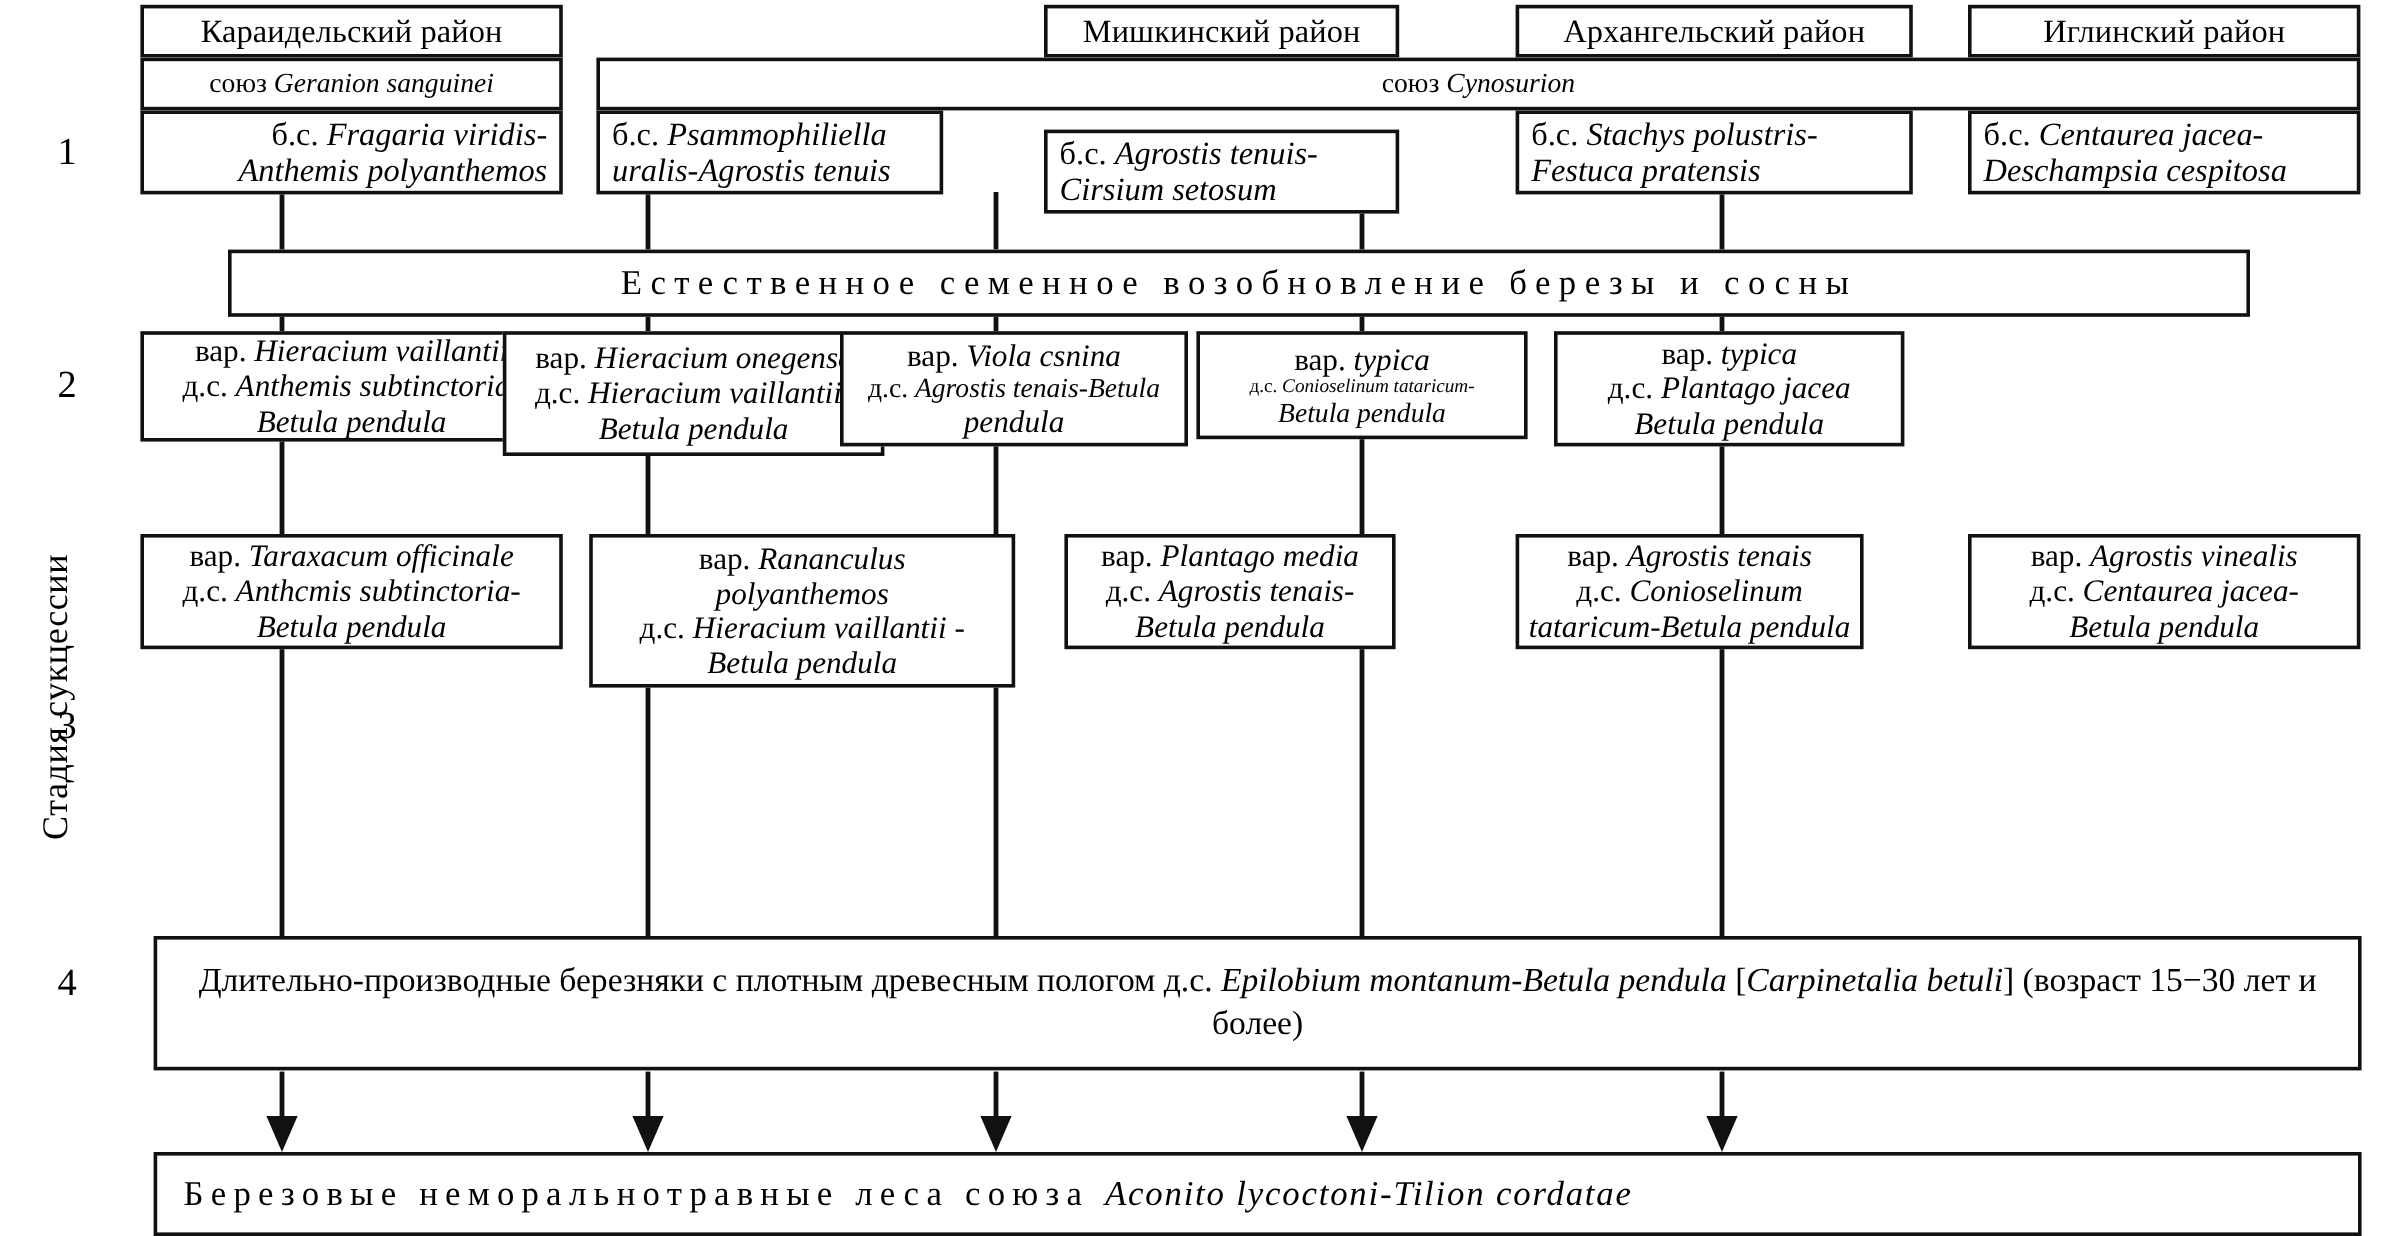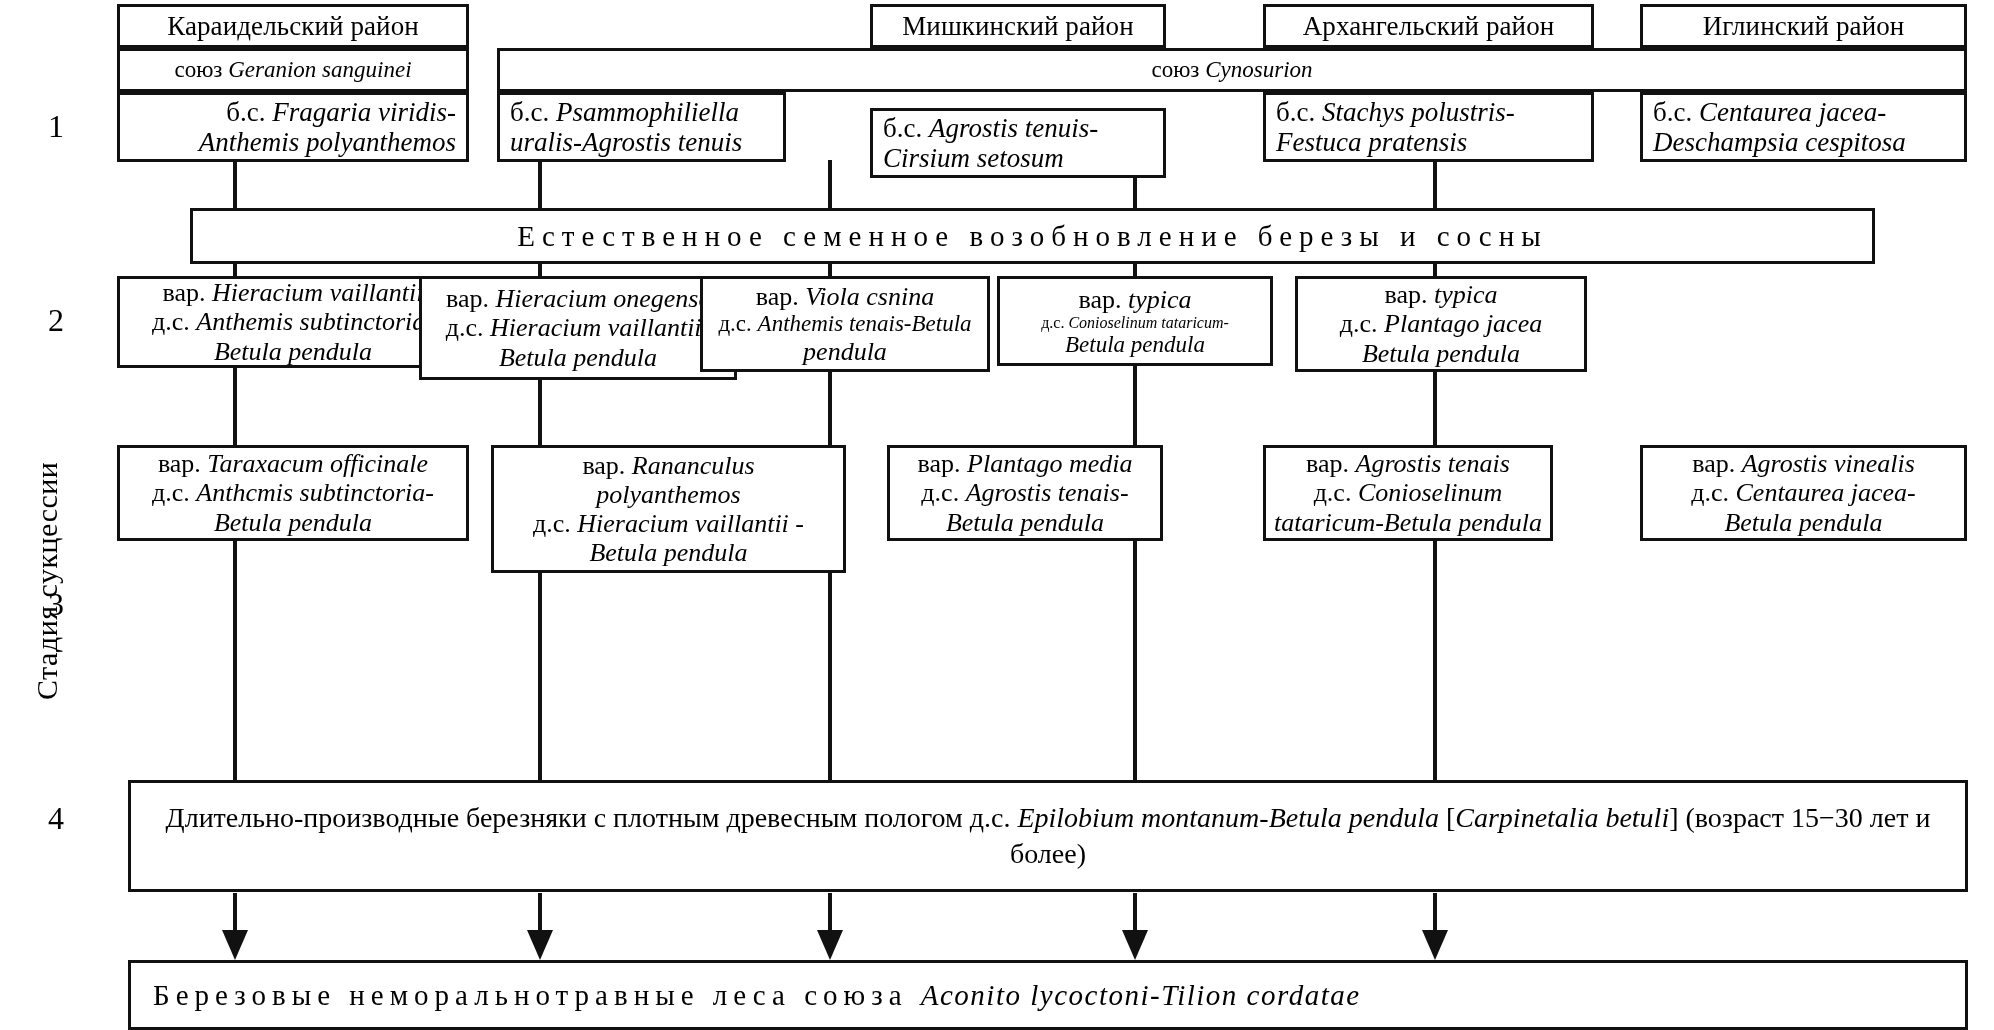--- a/index.html
+++ b/index.html
@@ -239,21 +239,21 @@
   <div class="box var-box" style="left:419px; top:276px; width:318px; height:104px;">
     <span class="inner">
       <span class="l1"><span>вар. </span><i>Hieracium onegense</i></span>
       <span class="l2"><span>д.с. </span><i>Hieracium vaillantii-</i></span>
       <span class="l3"><i>Betula pendula</i></span>
     </span>
   </div>
   <div class="box var-box" style="left:700px; top:276px; width:290px; height:96px;">
     <span class="inner">
       <span class="l1"><span>вар. </span><i>Viola csnina</i></span>
-      <span class="l2 small"><span>д.с. </span><i>Anthemis tenais-Betula</i></span>
+      <span class="l2 small"><span>д.с. </span><i>Agrostis tenais-Betula</i></span>
       <span class="l3"><i>pendula</i></span>
     </span>
   </div>
   <div class="box var-box" style="left:997px; top:276px; width:276px; height:90px;">
     <span class="inner">
       <span class="l1"><span>вар. </span><i>typica</i></span>
       <span class="l2 vsmall"><span>д.с. </span><i>Conioselinum tataricum-</i></span>
       <span class="l3 small"><i>Betula pendula</i></span>
     </span>
   </div>

